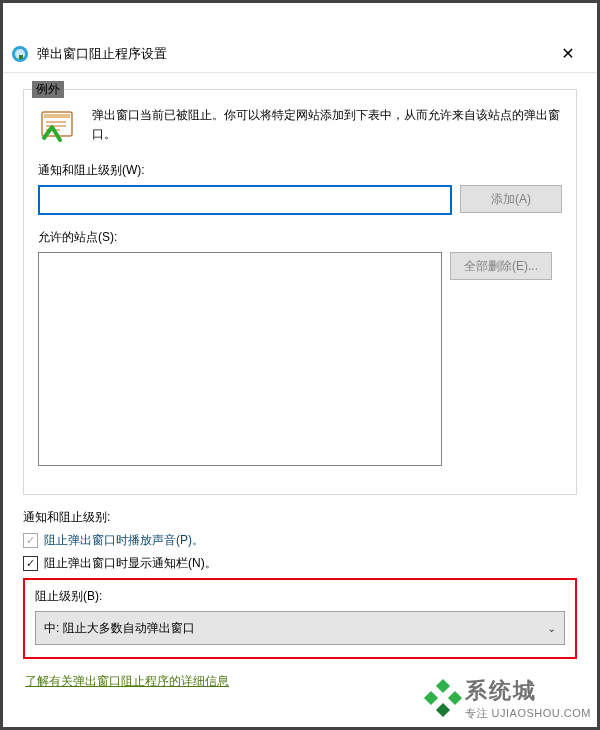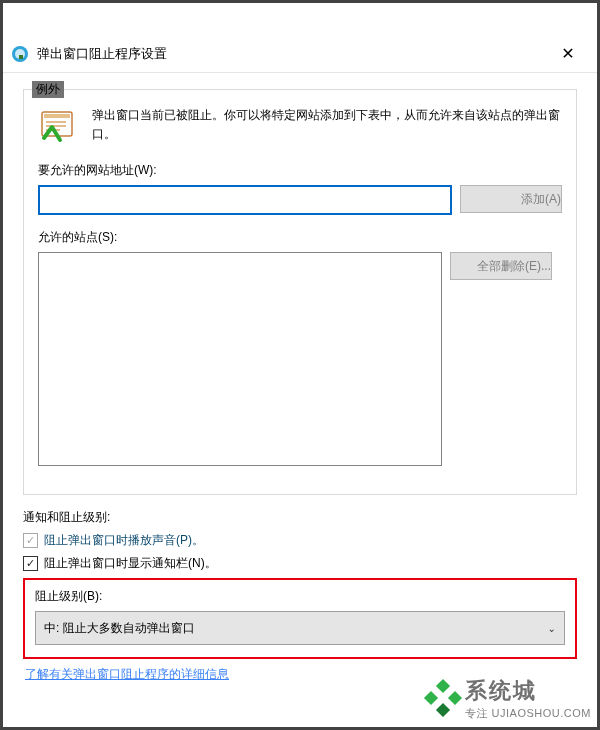--- a/index.html
+++ b/index.html
@@ -75,21 +75,20 @@
     }
     .btn {
       width: 102px;
       height: 28px;
       border: 1px solid #b5b5b5;
       background: #e1e1e1;
       color: #808080;
       font-family: inherit;
       font-size: 12px;
       cursor: default;
-      text-align: right;
     }
     .listbox {
       width: 404px;
       height: 214px;
       border: 1px solid #828282;
       background: #fff;
     }
     .list-side { display: flex; flex-direction: column; gap: 8px; }
     .check-row { display: flex; align-items: center; gap: 6px; margin: 6px 0; }
     .chk {
@@ -117,25 +116,25 @@
       border: 1px solid #a0a0a0;
       background: #e5e5e5;
       display: flex;
       align-items: center;
       padding: 16px 8px;
       justify-content: space-between;
       cursor: pointer;
     }
     .combo-arrow { font-size: 10px; color: #333; }
     .link {
-      color: #3b82f6;
+      color: #4d7c0f;
       text-decoration: underline;
       cursor: pointer;
       display: inline-block;
-      margin-top: 7px;
+      margin-top: 14px;
       margin-left: 2px;
     }
     .watermark {
       position: absolute;
       right: 6px;
       bottom: 6px;
       text-align: right;
       pointer-events: none;
     }
     .wm-logo {
@@ -186,21 +185,21 @@
           <rect x="6" y="8" width="26" height="4" fill="#e5c08a"></rect>
           <line x1="8" y1="16" x2="28" y2="16" stroke="#d9a566" stroke-width="1.5"></line>
           <line x1="8" y1="20" x2="28" y2="20" stroke="#d9a566" stroke-width="1.5"></line>
           <line x1="8" y1="24" x2="22" y2="24" stroke="#d9a566" stroke-width="1.5"></line>
           <path d="M6 32 L14 21 L22 34" fill="none" stroke="#2eab2e" stroke-width="4" stroke-linecap="round" stroke-linejoin="round"></path>
         </svg>
       </div>
       <div class="info-text">弹出窗口当前已被阻止。你可以将特定网站添加到下表中，从而允许来自该站点的弹出窗口。</div>
     </div>
 
-    <label class="label">要允许的网站地址(W):</label>
+    <label class="label">通知和阻止级别(W):</label>
     <div class="row">
       <input type="text" class="text-input" style="">
       <button class="btn">添加(A)</button>
     </div>
 
     <label class="label">允许的站点(S):</label>
     <div class="row">
       <div class="listbox"></div>
       <div class="list-side">
         <button class="btn">全部删除(E)...</button>

